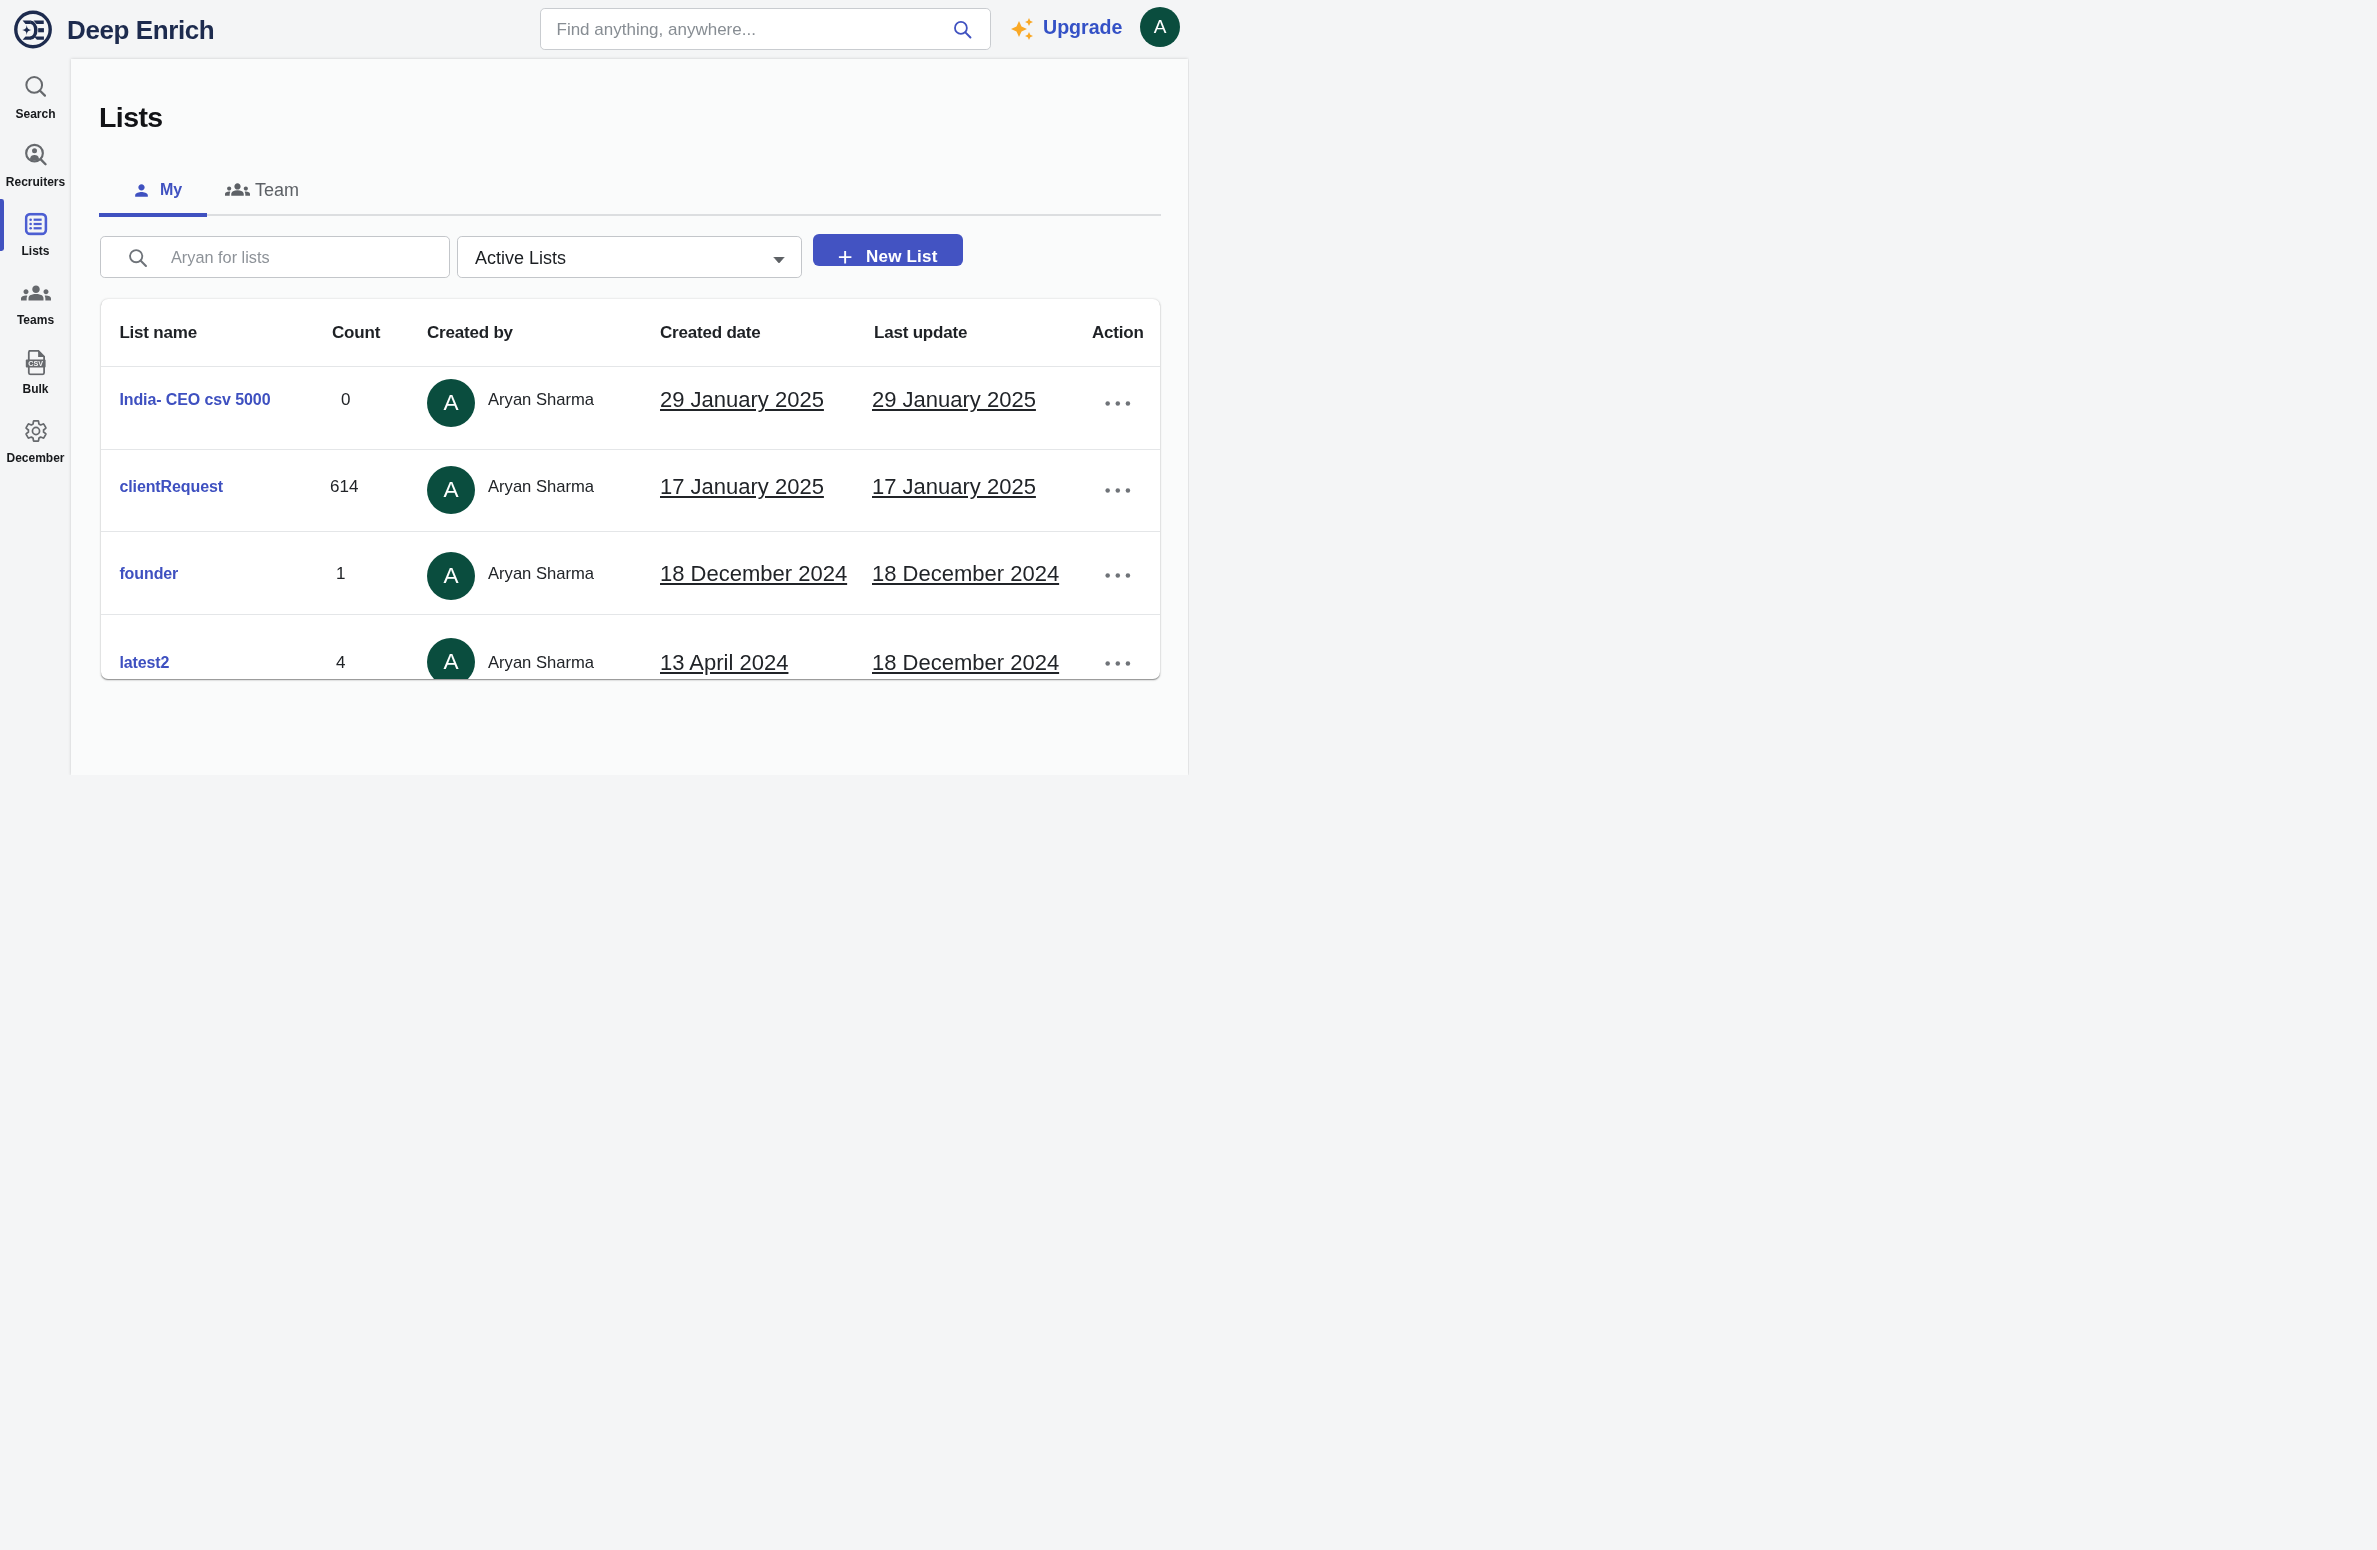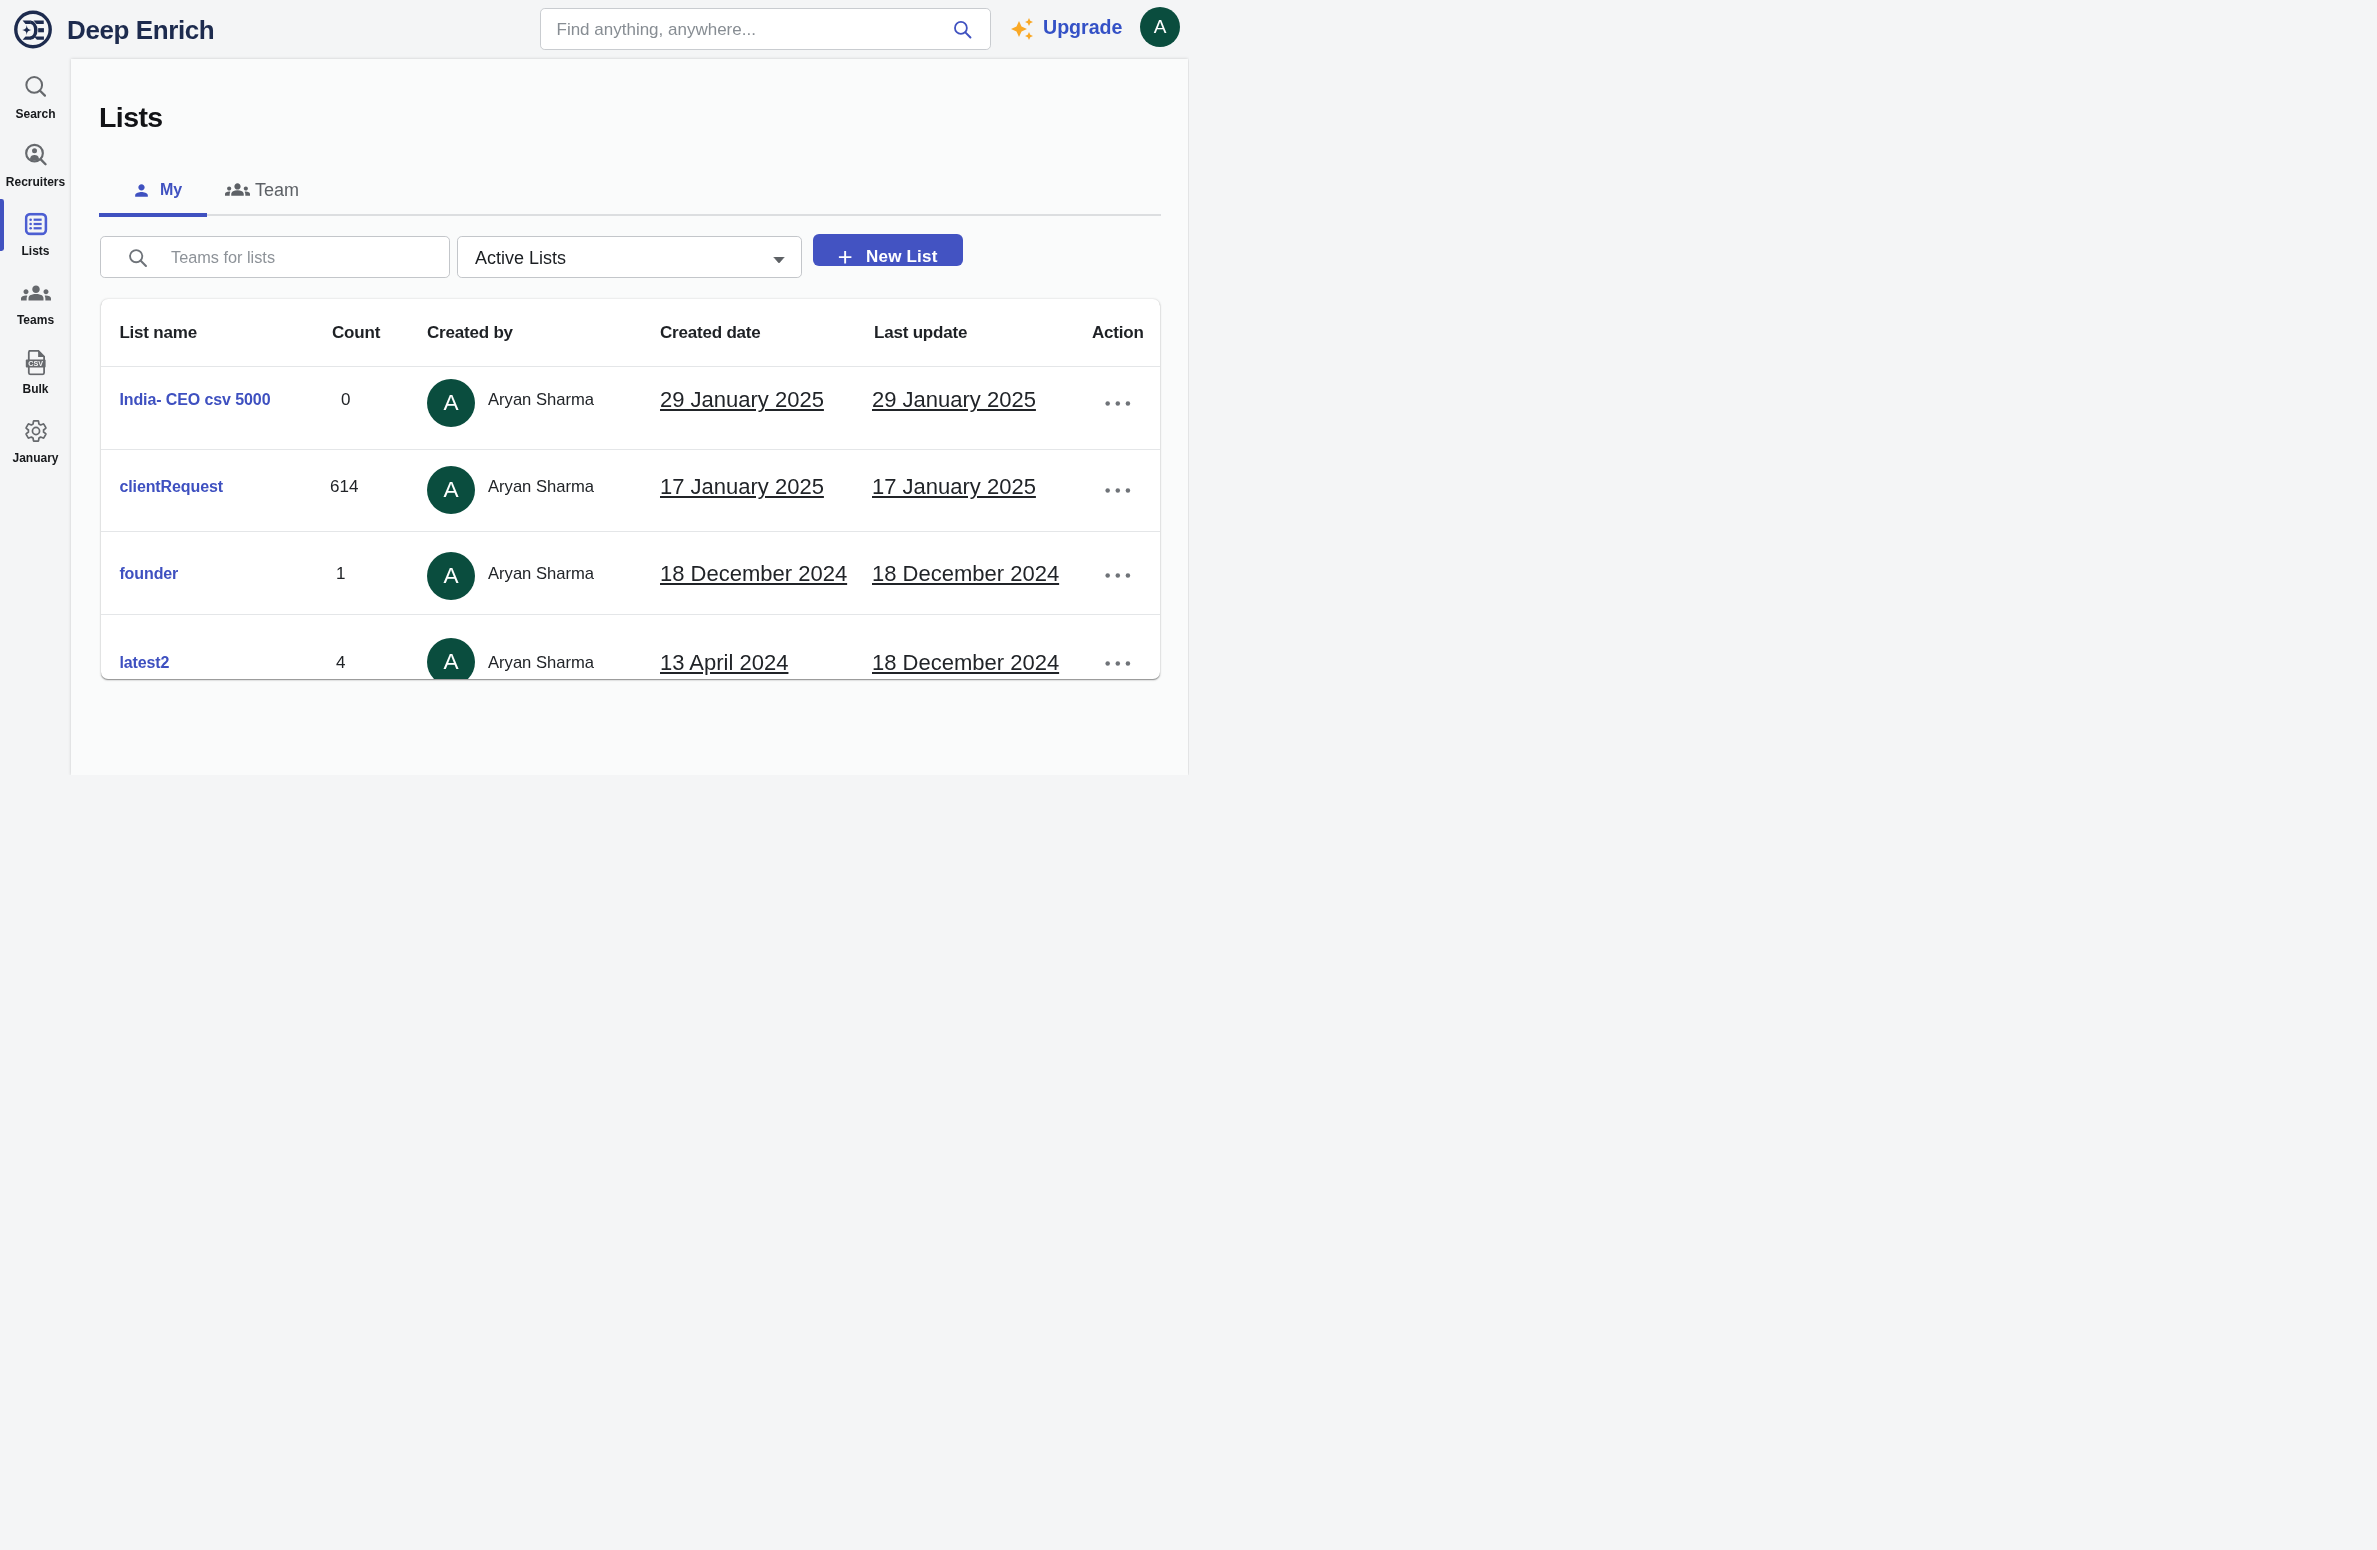--- a/index.html
+++ b/index.html
@@ -74,21 +74,21 @@
         </svg>
       <span class="t">Team</span>
     </div>
     <div id="tabline"></div>
     <div id="tabbar"></div>
     <div id="flt-search">
       <svg width="22" height="22" viewBox="0 0 36 36">
         <circle cx="15" cy="15" r="10" fill="none" stroke="#6f747a" stroke-width="3"></circle>
         <line x1="22.5" y1="22.5" x2="31" y2="31" stroke="#6f747a" stroke-width="3.4" stroke-linecap="round"></line>
       </svg>
-      <span class="ph">Teams for lists</span>
+      <span class="ph">Aryan for lists</span>
     </div>
     <div id="flt-select">
         <span class="t">Active Lists</span>
       <svg width="12" height="6.5" viewBox="0 0 20 11">
           <path d="M1 0 L19 0 L10 10.5 Z" fill="#5d6165" stroke="#5d6165" stroke-width="1" stroke-linejoin="round"></path>
         </svg>
     </div>
     <div id="btn-new">
       <svg width="14.3" height="14.3" viewBox="0 0 24 24">
           <path d="M12 1.5 V22.5 M1.5 12 H22.5" stroke="#fff" stroke-width="3.2"></path>
@@ -227,17 +227,17 @@
         <path d="M26 4 l10 10 h-10 z" fill="#66696d"></path>
         <rect x="5.5" y="18.5" width="33" height="13" rx="1.5" fill="#66696d"></rect>
         <text x="22" y="29" font-size="12" font-weight="bold" fill="#f4f5f6" text-anchor="middle" font-family="Liberation Sans, sans-serif">CSV</text>
       </svg>
       <span class="lbl">Bulk</span>
     </div>
     <div class="sitem" style="top:360px;">
       <svg width="24.4" height="24.4" viewBox="0 0 24 24" fill="none" stroke="#66696d" stroke-width="1.7" stroke-linejoin="round">
           <path d="M19.43 12.98c.04-.32.07-.64.07-.98s-.03-.66-.07-.98l2.11-1.65c.19-.15.24-.42.12-.64l-2-3.46c-.12-.22-.39-.3-.61-.22l-2.49 1c-.52-.4-1.08-.73-1.69-.98l-.38-2.65C14.46 2.18 14.25 2 14 2h-4c-.25 0-.46.18-.49.42l-.38 2.65c-.61.25-1.17.59-1.69.98l-2.49-1c-.23-.09-.49 0-.61.22l-2 3.46c-.13.22-.07.49.12.64l2.11 1.65c-.04.32-.07.65-.07.98s.03.66.07.98l-2.11 1.65c-.19.15-.24.42-.12.64l2 3.46c.12.22.39.3.61.22l2.49-1c.52.4 1.08.73 1.69.98l.38 2.65c.03.24.24.42.49.42h4c.25 0 .46-.18.49-.42l.38-2.65c.61-.25 1.17-.59 1.69-.98l2.49 1c.23.09.49 0 .61-.22l2-3.46c.12-.22.07-.49-.12-.64l-2.11-1.65zM12 15.5c-1.93 0-3.5-1.57-3.5-3.5s1.57-3.5 3.5-3.5 3.5 1.57 3.5 3.5-1.57 3.5-3.5 3.5z"></path>
         </svg>
-      <span class="lbl">January</span>
+      <span class="lbl">December</span>
     </div>
   </div>
 </div>
 
 
 </body></html>

